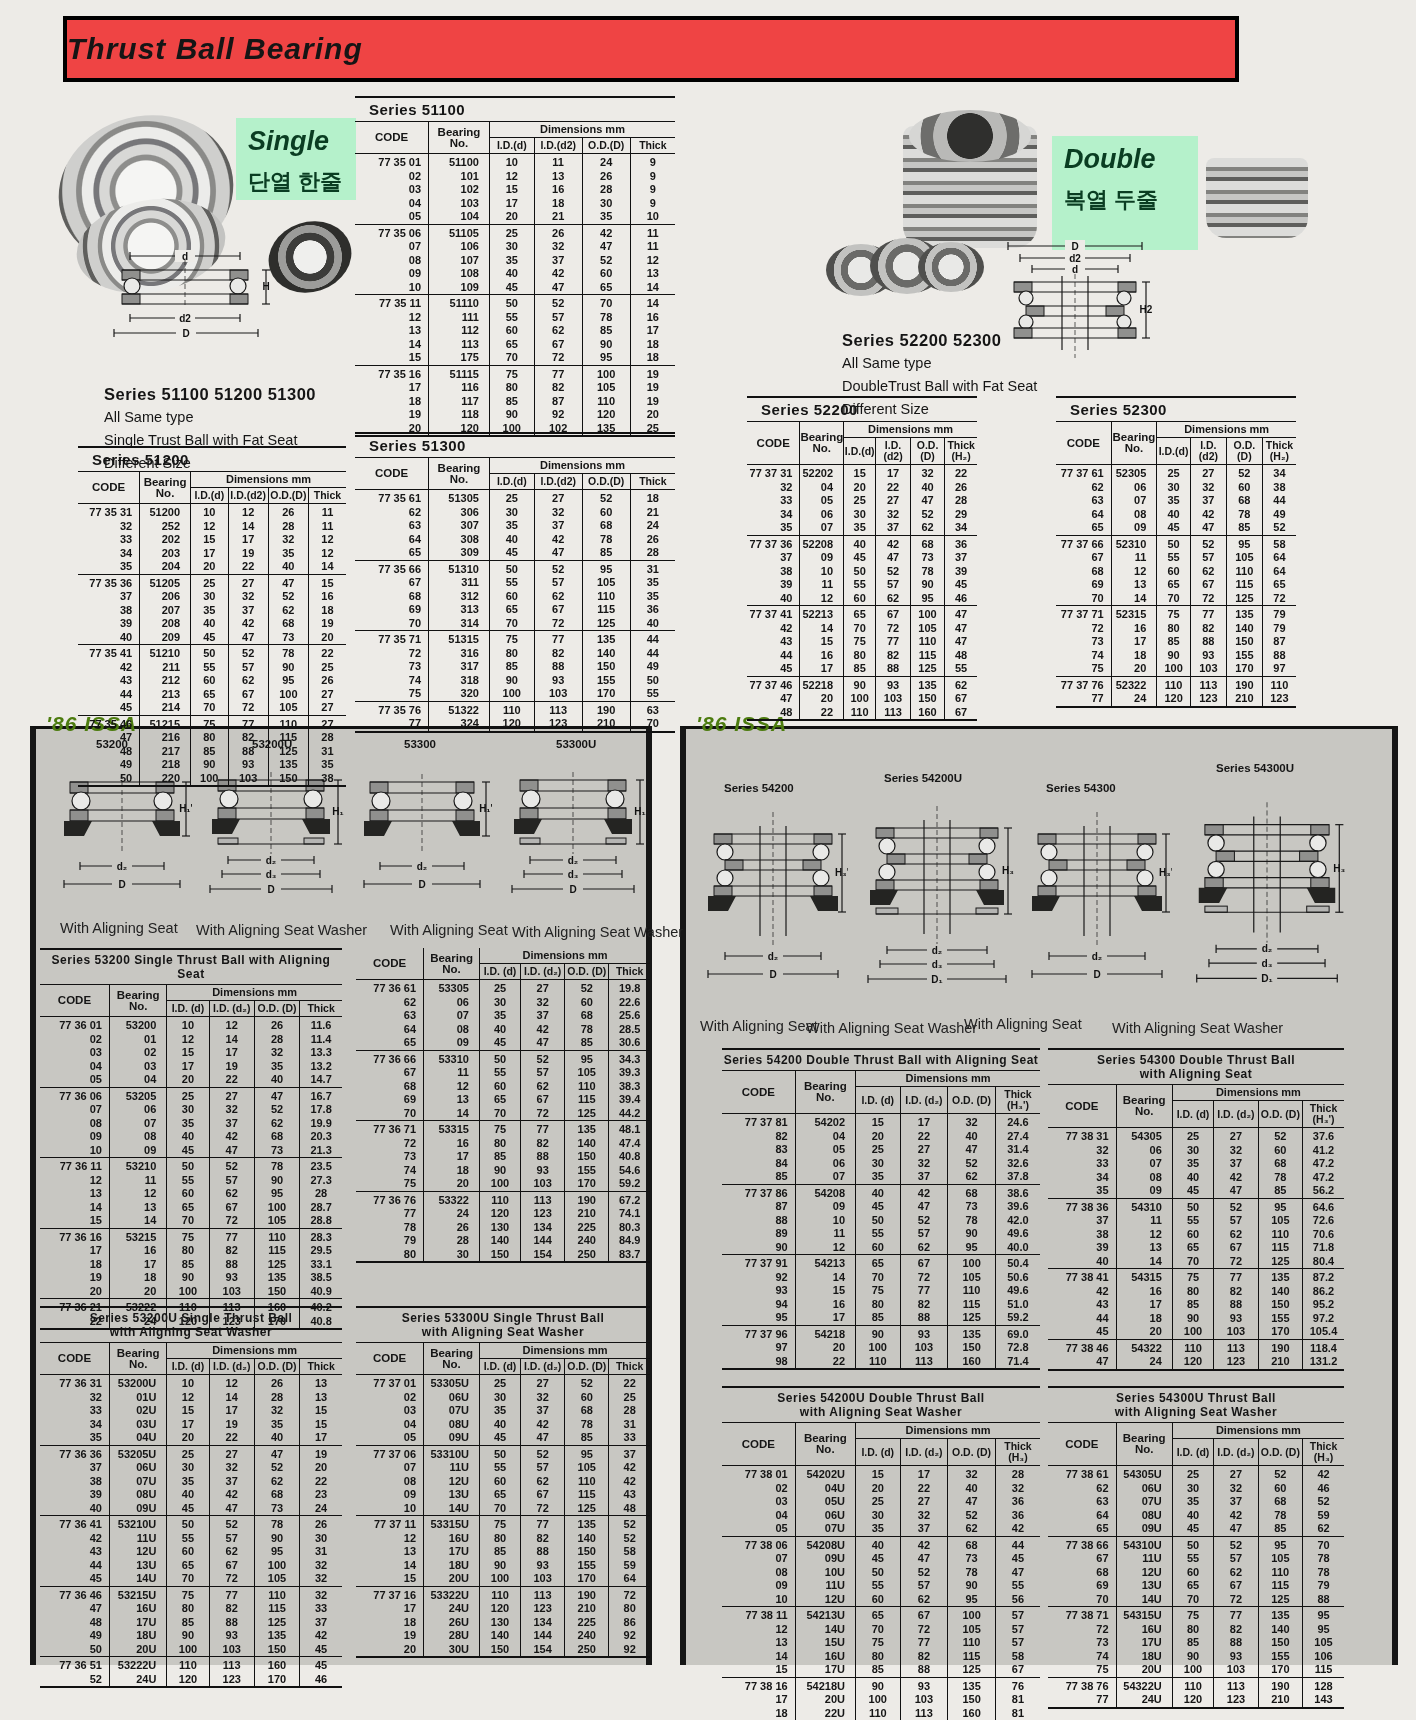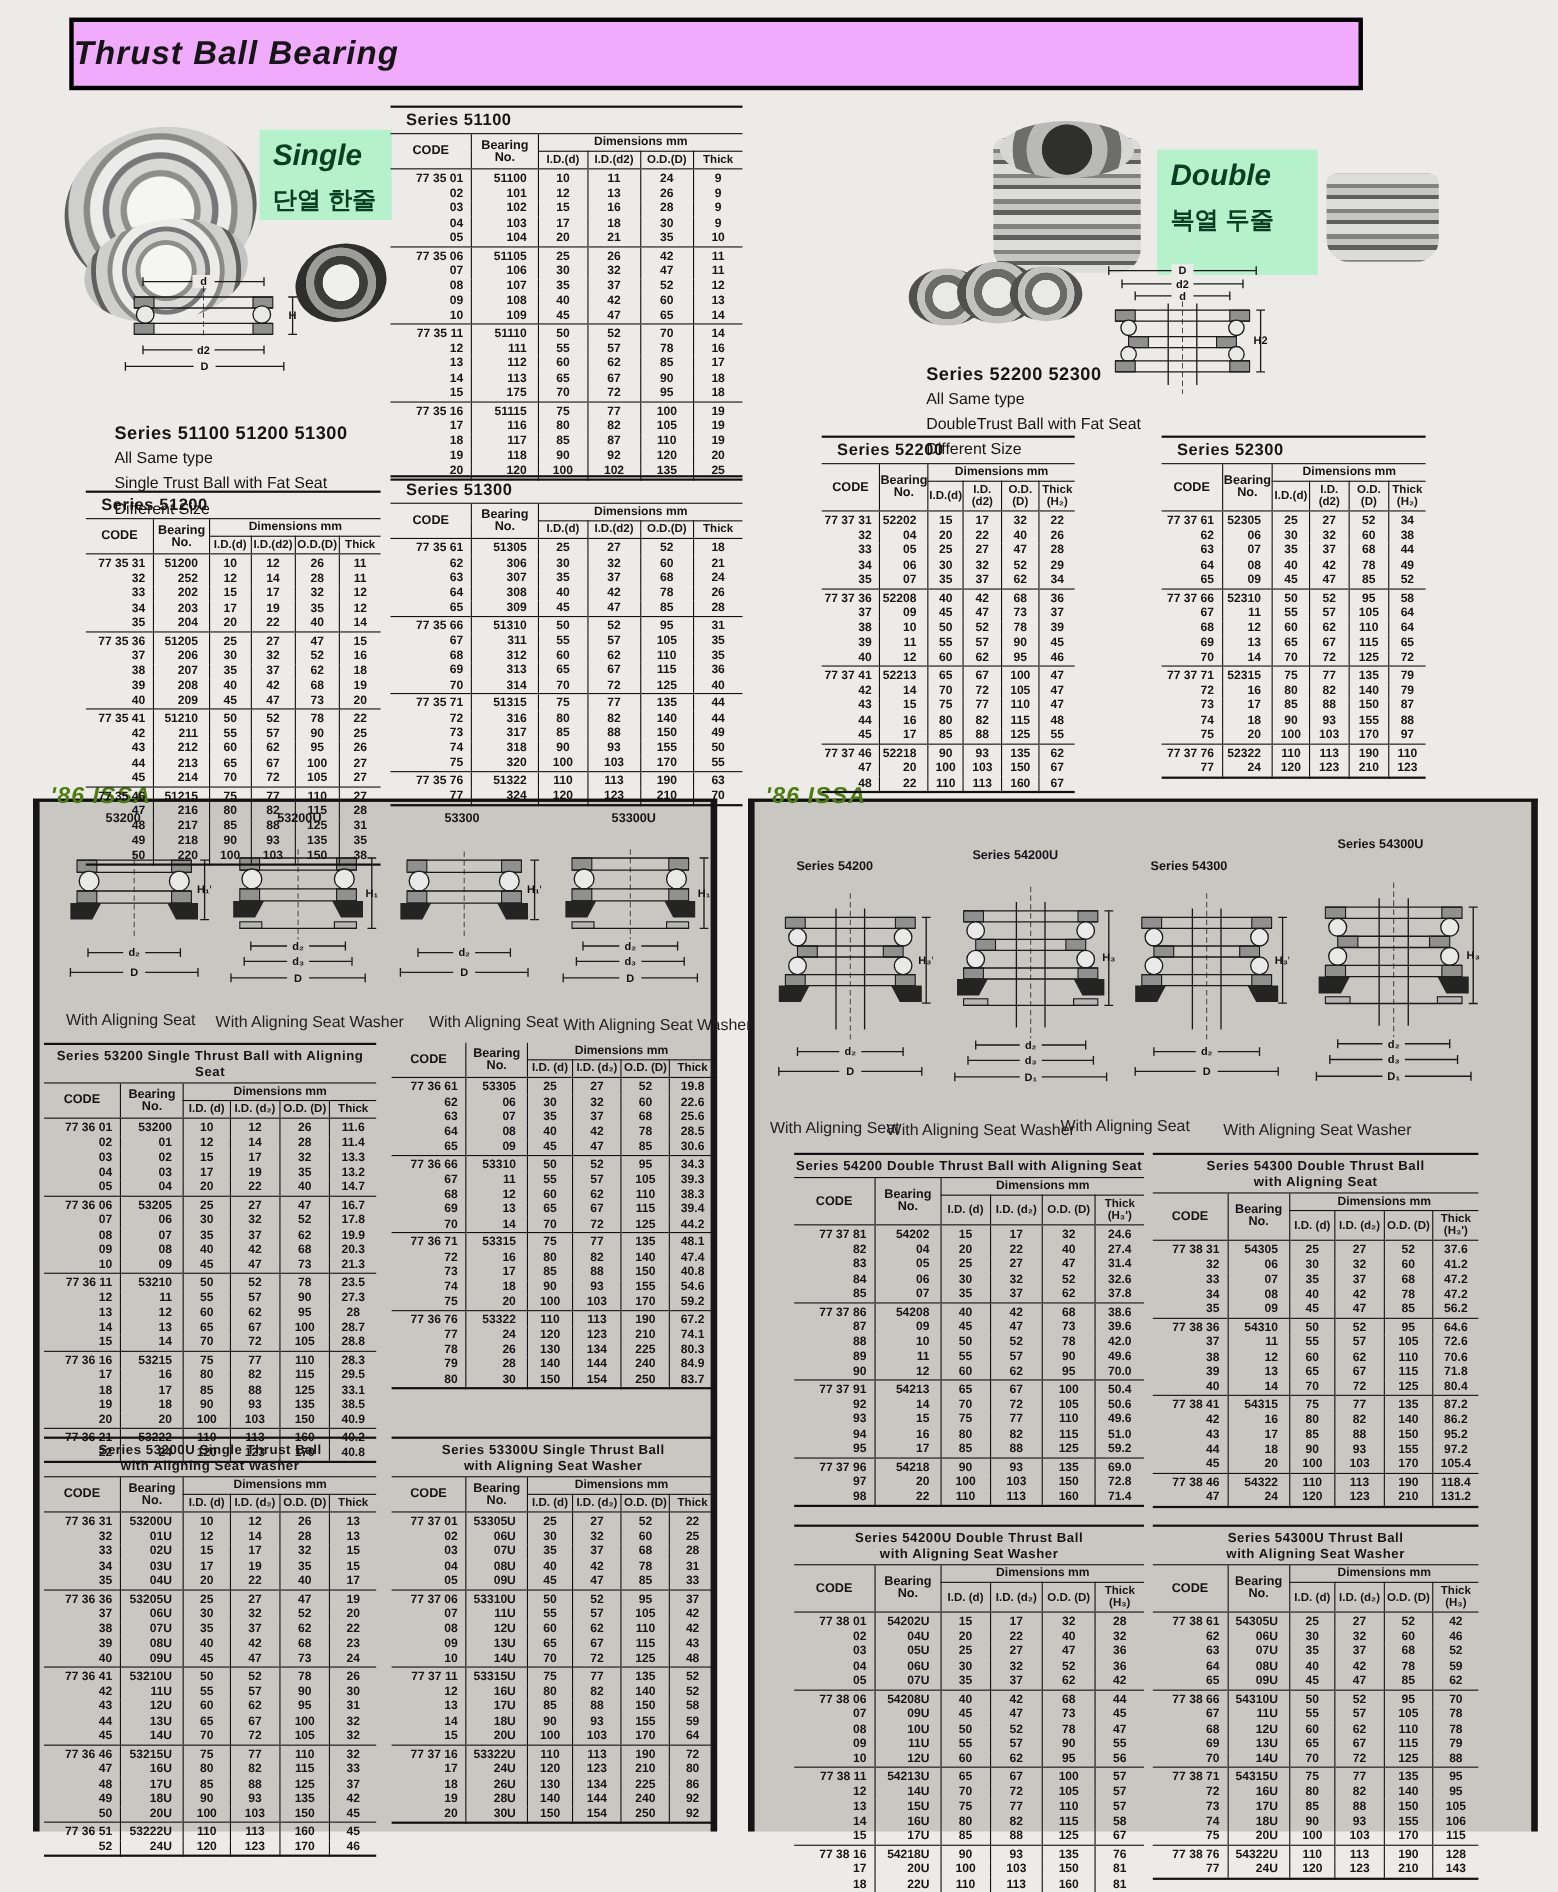--- a/index.html
+++ b/index.html
@@ -2,21 +2,21 @@
 <html><head>
 <meta charset="utf-8">
 <style>
   html,body{margin:0;padding:0;}
   body{width:1416px;height:1720px;position:relative;background:#edebe7;
        font-family:"Liberation Sans",sans-serif;color:#151515;overflow:hidden;}
   .abs{position:absolute;}
 
   
   .titlebar{left:63px;top:16px;width:1168px;height:58px;border:4px solid #000;
-    background:#f0abfc;display:flex;align-items:center;justify-content:flex-start;gap:37px;}
+    background:#ef4444;display:flex;align-items:center;justify-content:flex-start;gap:37px;}
   .titlebar .t-en{font-style:italic;font-weight:bold;font-size:30px;letter-spacing:1px;}
   .titlebar .t-ko{font-weight:bold;font-size:27px;}
 
   
   .greenbox{background:#b5f1cb;text-align:left;padding:8px 12px;}
   .gb-single{left:236px;top:118px;width:96px;height:66px;}
   .gb-double{left:1052px;top:136px;width:122px;height:98px;}
   .greenbox .g-en{font-style:italic;font-weight:bold;font-size:27px;color:#063;color:#0a3d22;}
   .greenbox .g-ko{font-weight:bold;font-size:22px;margin-top:10px;color:#0a3d22;}
 
@@ -2323,21 +2323,21 @@
           <td class="vl">57</td>
           <td class="vl">90</td>
           <td class="vl">49.6</td>
         </tr>
         <tr class="">
           <td class="code">90</td>
           <td class="brg vl">12</td>
           <td class="vl">60</td>
           <td class="vl">62</td>
           <td class="vl">95</td>
-          <td class="vl">70.0</td>
+          <td class="vl">40.0</td>
         </tr>
         <tr class="gs">
           <td class="code">77 37 91</td>
           <td class="brg vl">54213</td>
           <td class="vl">65</td>
           <td class="vl">67</td>
           <td class="vl">100</td>
           <td class="vl">50.4</td>
         </tr>
         <tr class="">

